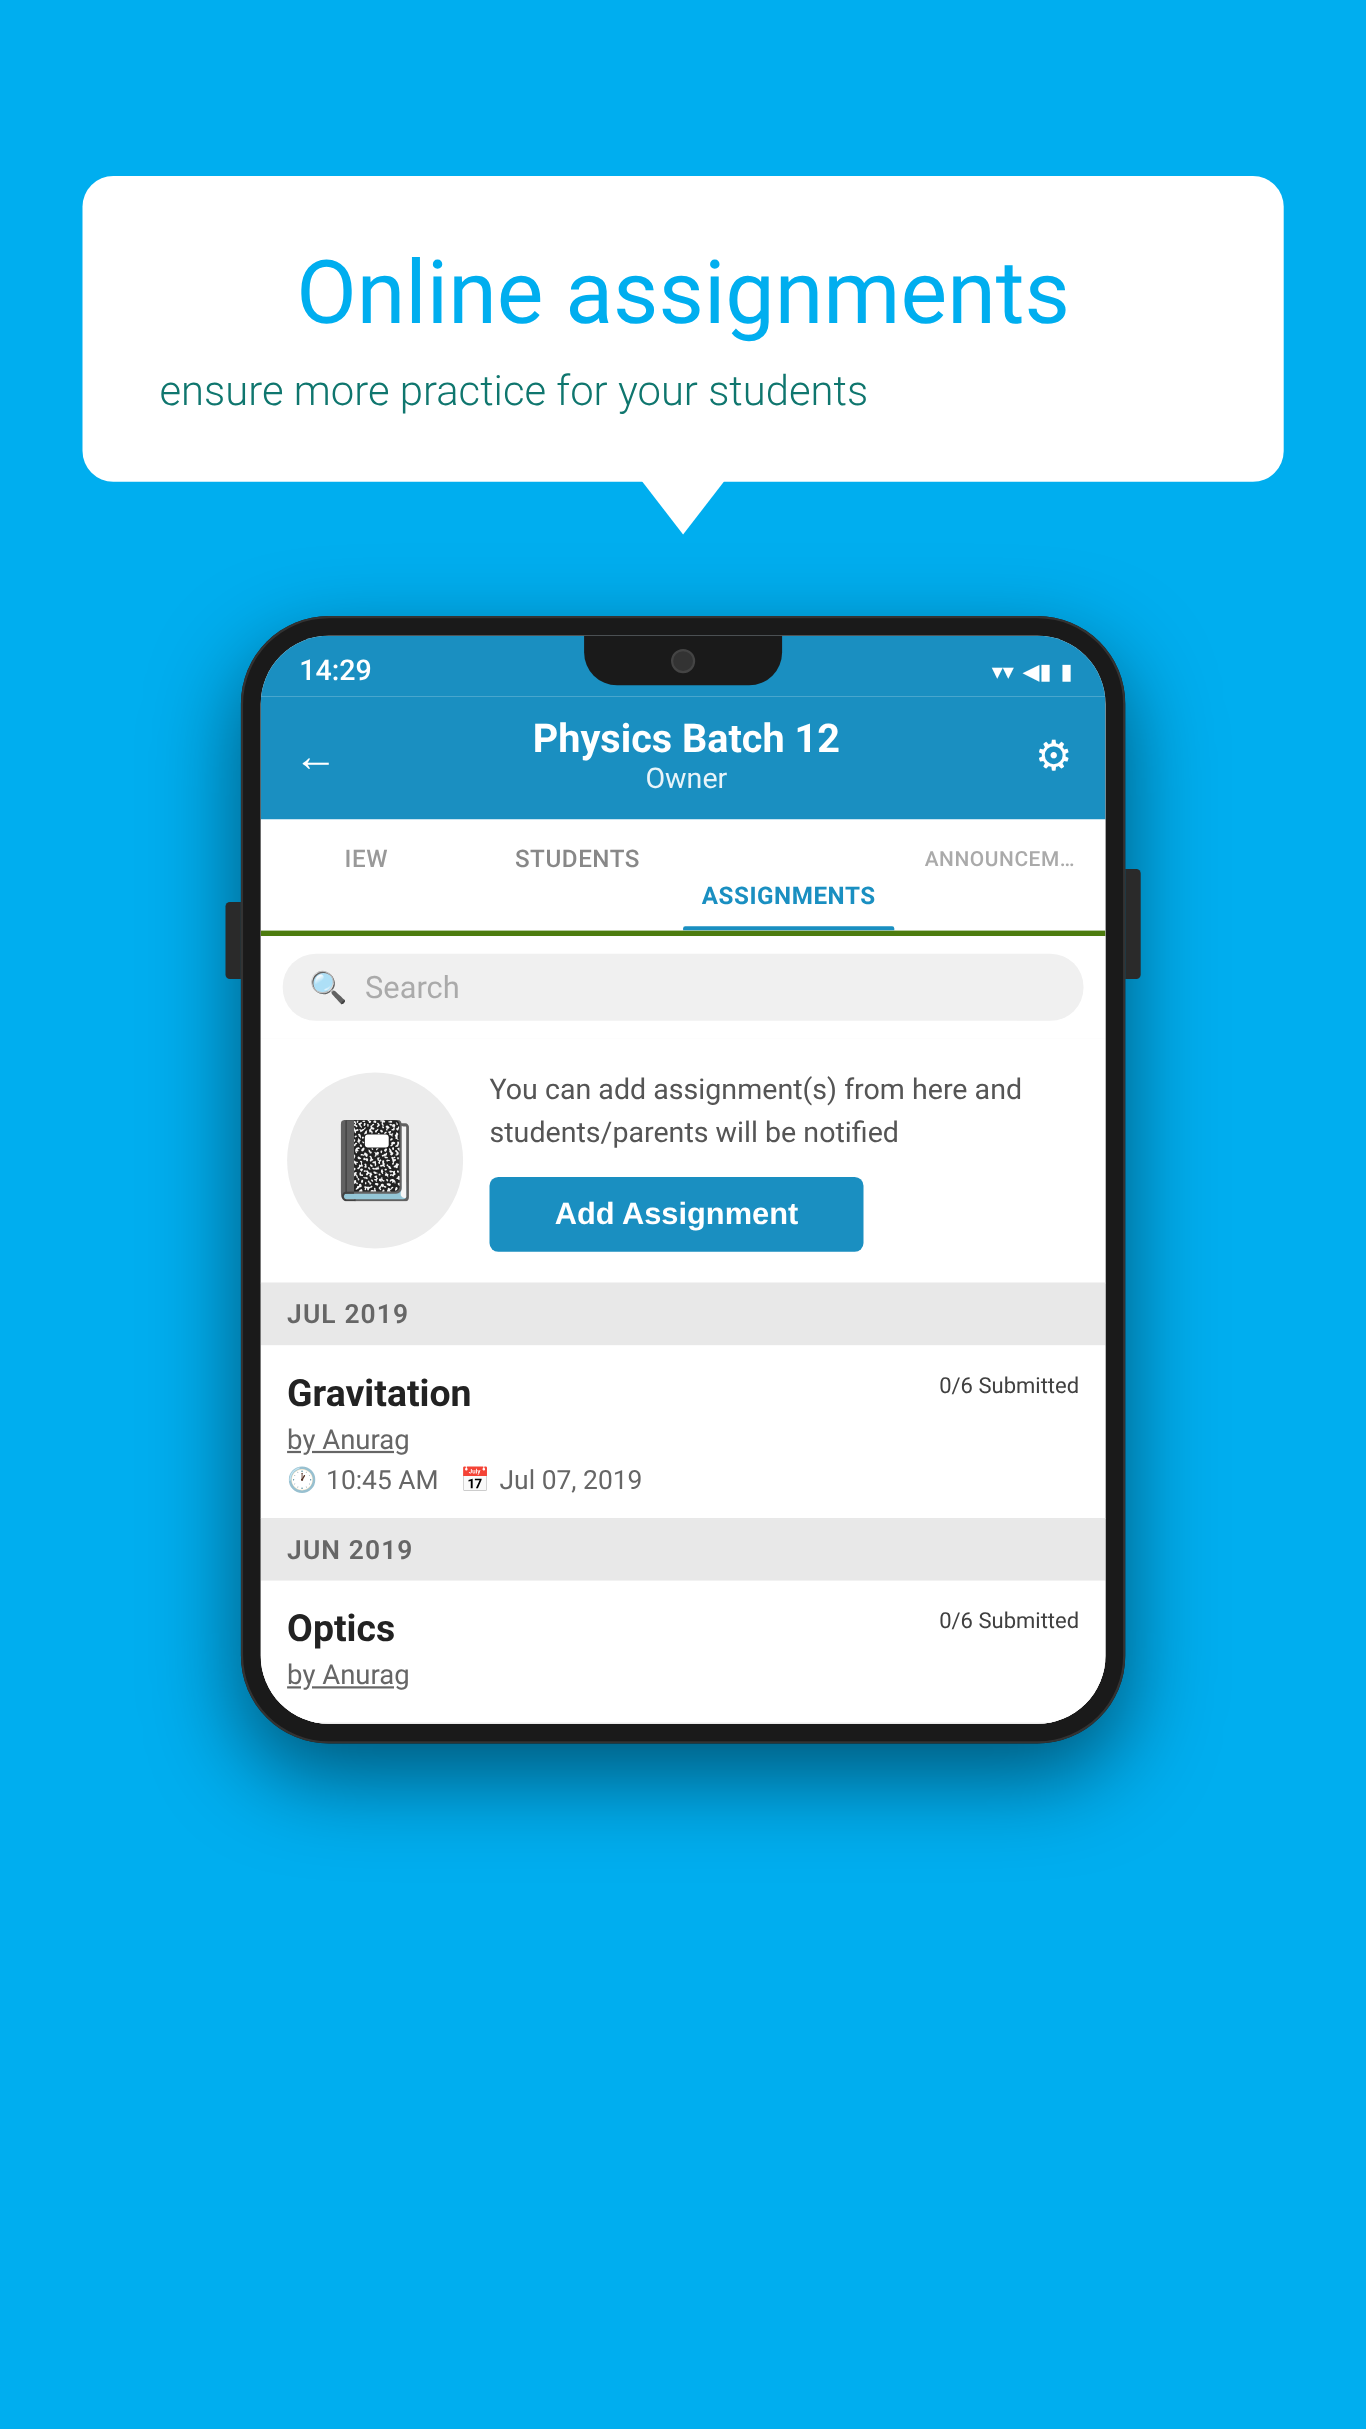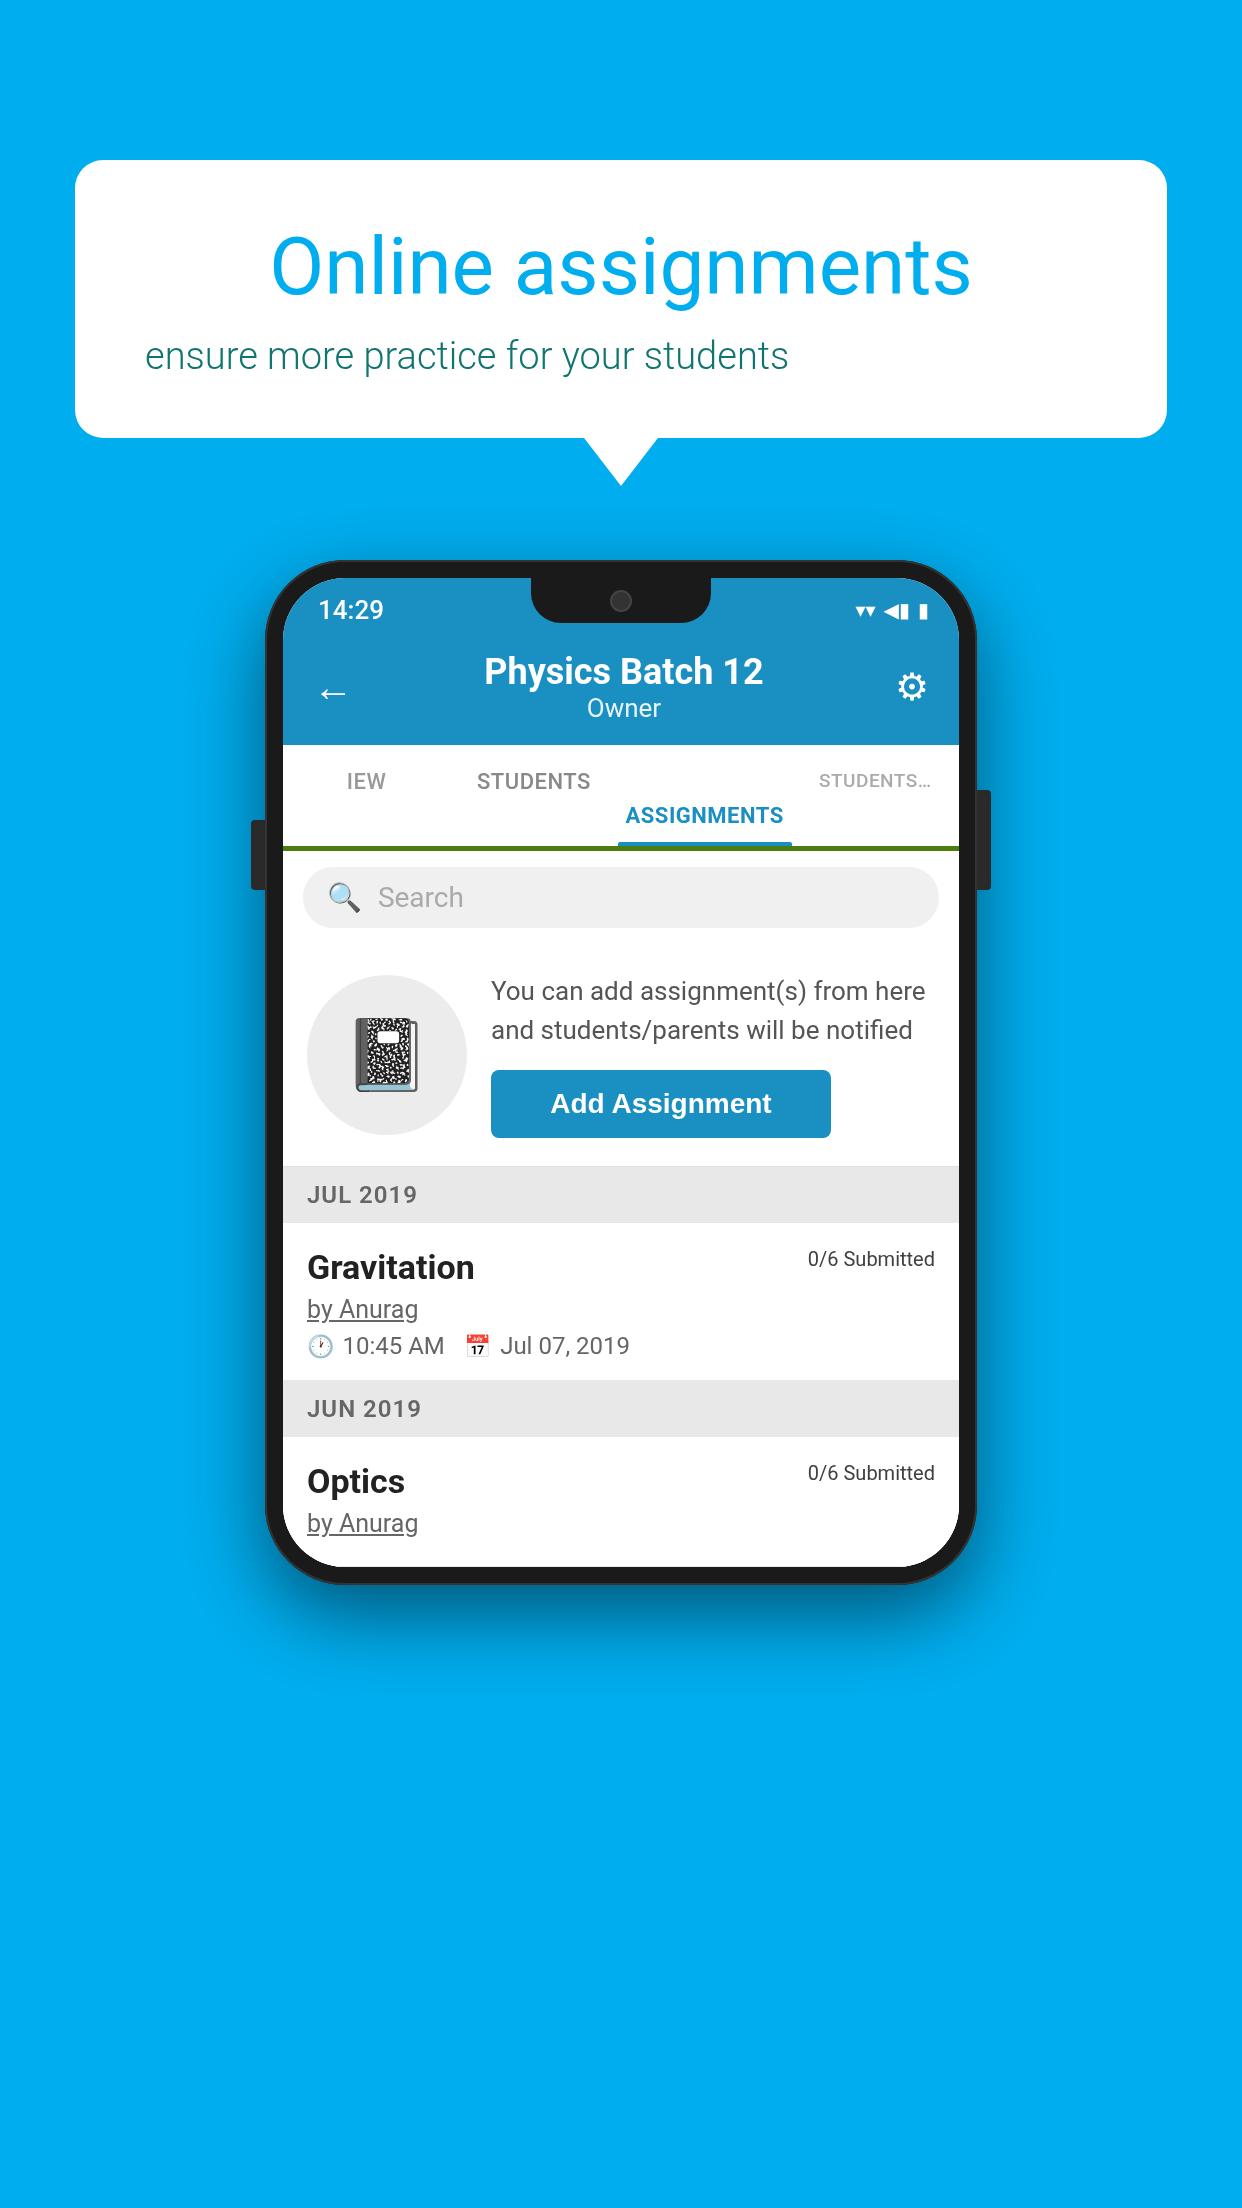--- a/index.html
+++ b/index.html
@@ -49,21 +49,21 @@
       color: #0f766e;
       font-weight: 300;
     }
 
     
     .phone-wrapper {
       position: absolute;
       top: 560px;
       left: 50%;
       transform: translateX(-50%);
-      width: 712px;
+      width: 804px;
     }
 
     .phone-outer {
       background: #1a1a1a;
       border-radius: 80px;
       padding: 18px;
       box-shadow: 0 30px 80px rgba(0,0,0,0.5), inset 0 0 0 2px #333;
       position: relative;
     }
 
@@ -366,21 +366,21 @@
           <div class="header-title">Physics Batch 12</div>
           <div class="header-subtitle">Owner</div>
         </div>
         <span class="header-gear">⚙</span>
       </div>
 
       <div class="tabs-bar">
         <div class="tab-item" style="font-size:22px;color:#999;">IEW</div>
         <div class="tab-item" style="font-size:22px;color:#888;">STUDENTS</div>
         <div class="tab-item active" style="font-size:22px;margin-top:34px;">ASSIGNMENTS</div>
-        <div class="tab-item" style="font-size:19px;color:#aaa;">STUDENTS…</div>
+        <div class="tab-item" style="font-size:19px;color:#aaa;">ANNOUNCEM…</div>
       </div>
 
       <div class="content-area">
 
         <div class="search-container">
           <div class="search-box">
             <span class="search-icon-glyph">🔍</span>
             <span class="search-text">Search</span>
           </div>
         </div>

